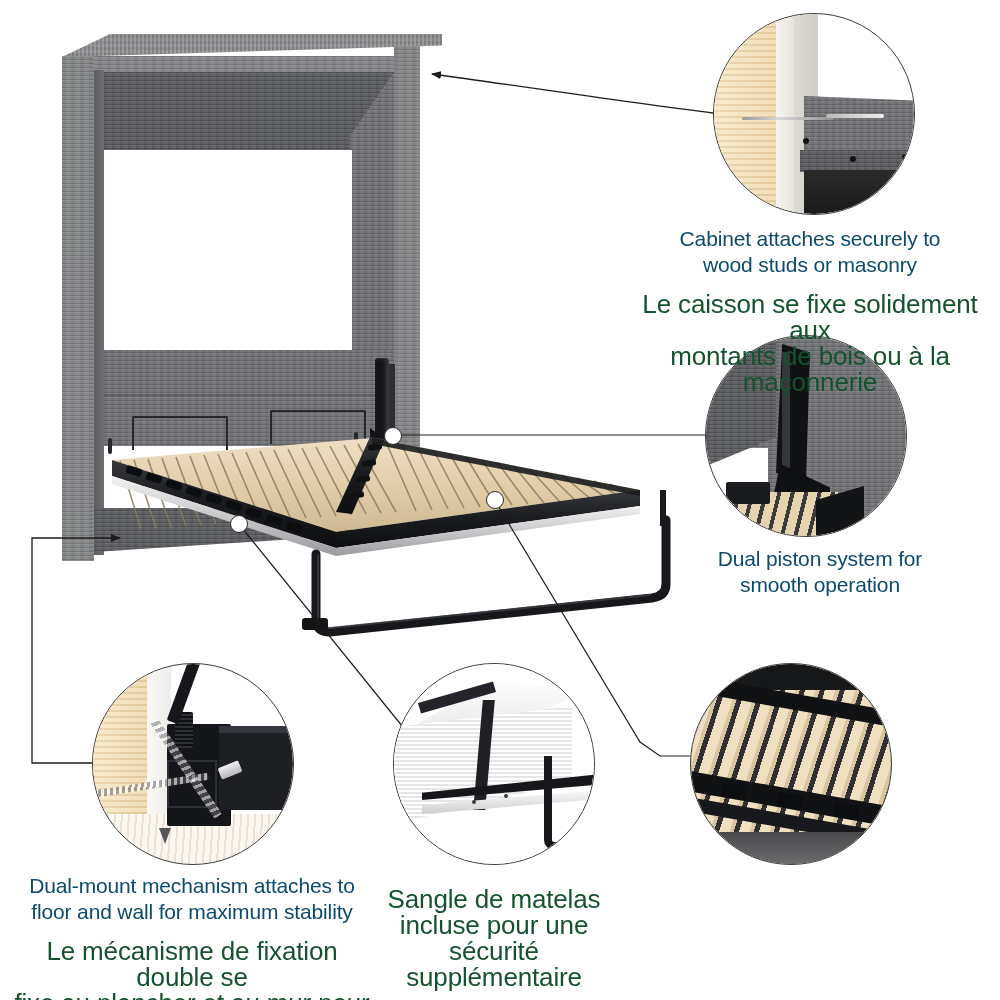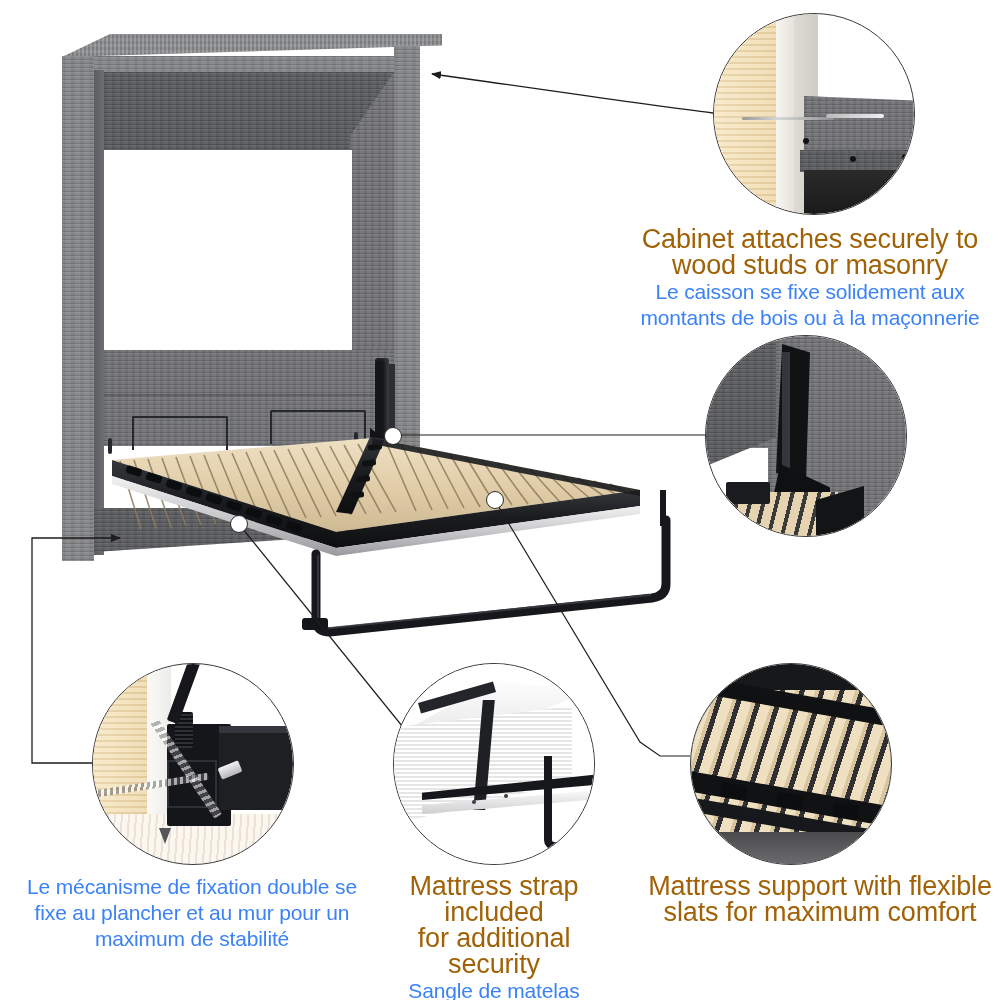--- a/index.html
+++ b/index.html
@@ -10,26 +10,26 @@
     -webkit-font-smoothing:antialiased;
   }
   .stage{position:absolute;inset:0;background:#fff;}
 
   
   .abs{position:absolute;}
 
   
   .caption{position:absolute;text-align:center;}
   .cap-en{
-    font-size:27px;line-height:26px;color:#a16207;font-weight:400;
+    font-size:21px;line-height:26px;color:#0c4a6e;font-weight:400;
     letter-spacing:-0.15px;white-space:pre-line;
   }
   .cap-fr{
-    font-size:21px;line-height:26px;color:#3b82f6;font-weight:400;
-    letter-spacing:-0.15px;white-space:pre-line;margin-top:1px;
+    font-size:26px;line-height:26px;color:#14532d;font-weight:400;
+    letter-spacing:-0.15px;white-space:pre-line;margin-top:13px;
   }
 
   
   .circle{
     position:absolute;border-radius:50%;overflow:hidden;
     border:1.1px solid #3a3a3a;background:#fff;
   }
   .circle .inner{position:absolute;inset:0;overflow:hidden;border-radius:50%;}
 
   
@@ -406,34 +406,34 @@
   </div>
 
   <div class="caption" style="left:620px;top:226px;width:380px;">
     <div class="cap-en txt">Cabinet attaches securely to
 wood studs or masonry</div>
     <div class="cap-fr txt">Le caisson se fixe solidement aux
 montants de bois ou à la maçonnerie</div>
   </div>
 
   <div class="caption" style="left:640px;top:546px;width:360px;">
+    <div class="cap-en txt">Dual piston system for
+smooth operation</div>
   </div>
 
   <div class="caption" style="left:8px;top:873px;width:368px;">
+    <div class="cap-en txt">Dual-mount mechanism attaches to
+floor and wall for maximum stability</div>
     <div class="cap-fr txt">Le mécanisme de fixation double se
 fixe au plancher et au mur pour un
 maximum de stabilité</div>
   </div>
 
   <div class="caption" style="left:382px;top:873px;width:224px;">
-    <div class="cap-en txt">Mattress strap included
-for additional security</div>
     <div class="cap-fr txt">Sangle de matelas
 incluse pour une sécurité
 supplémentaire</div>
   </div>
 
   <div class="caption" style="left:648px;top:873px;width:344px;">
-    <div class="cap-en txt">Mattress support with flexible
-slats for maximum comfort</div>
   </div>
 
 </div>
 
 </body></html>

